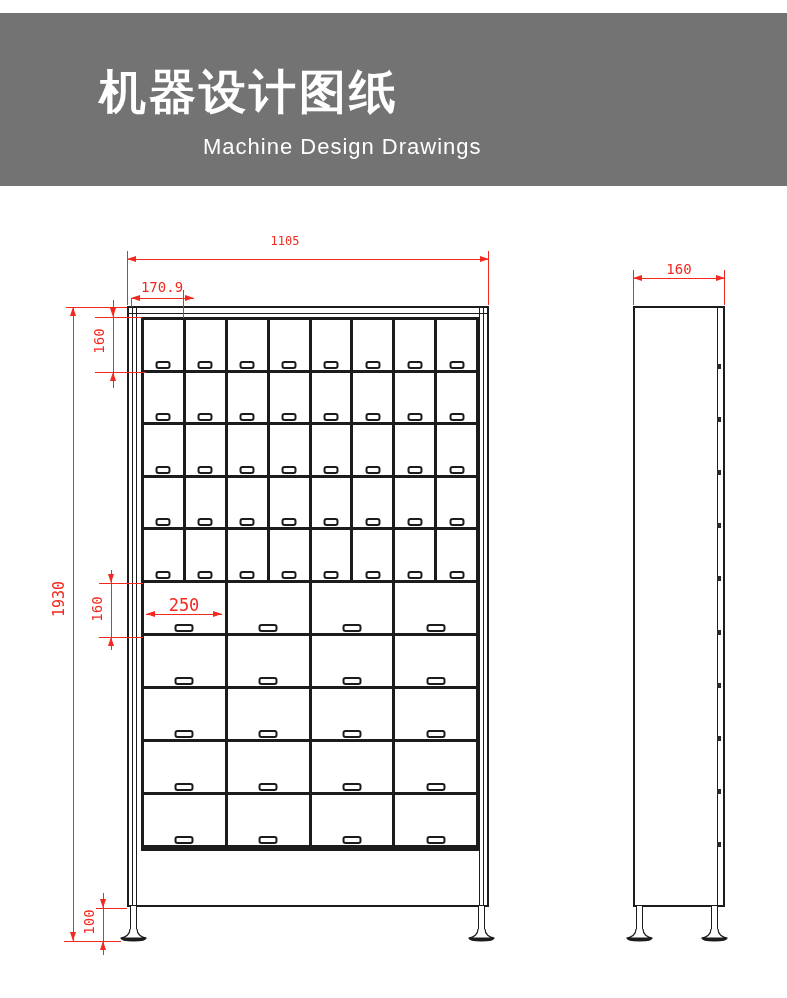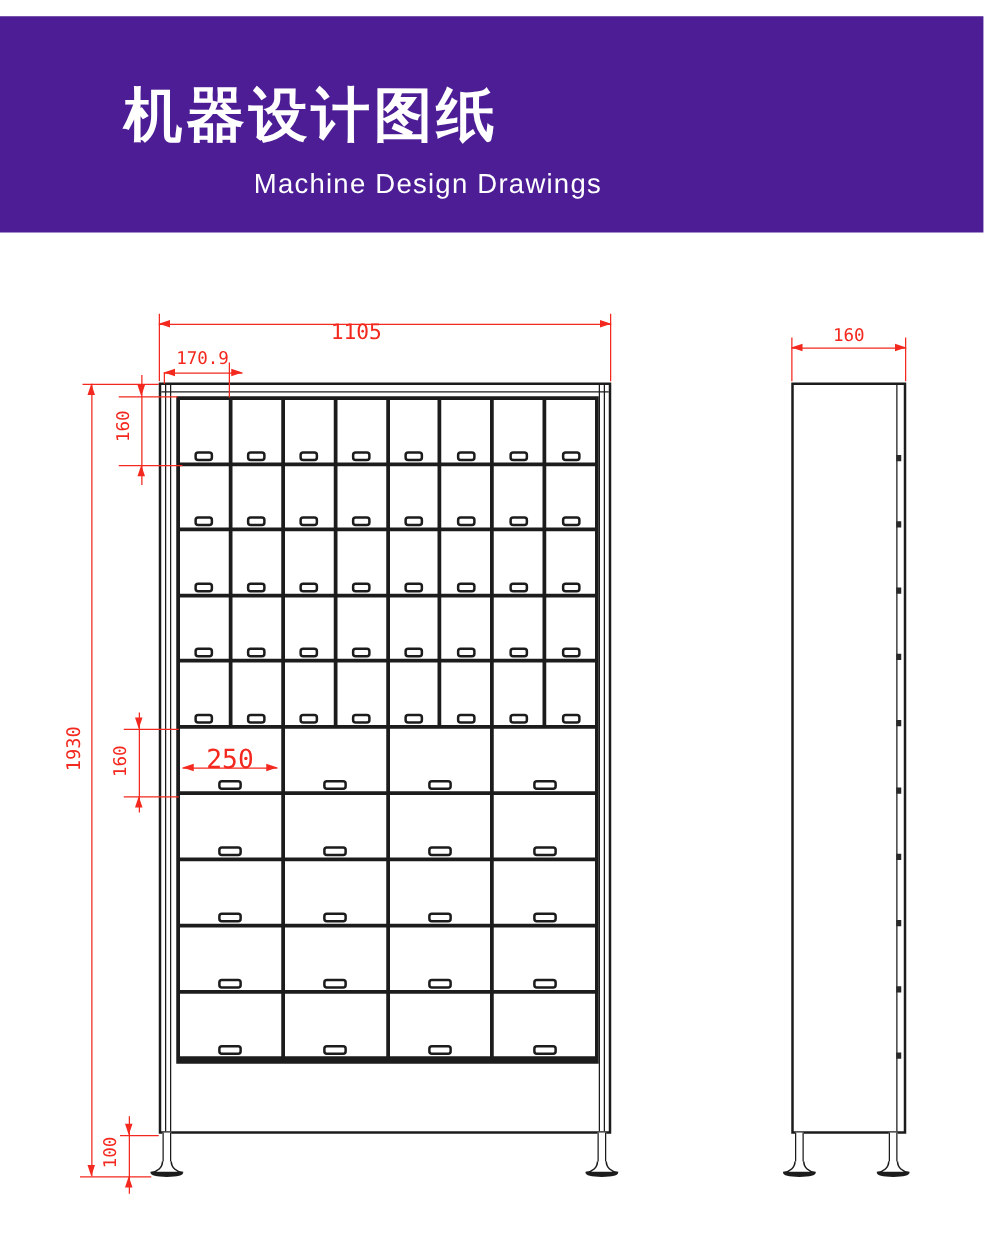--- a/index.html
+++ b/index.html
@@ -1,20 +1,20 @@
 <!DOCTYPE html>
 <html><head>
 <meta charset="utf-8">
 <style>
   html,body{margin:0;padding:0;background:#ffffff;}
   #page{position:relative;width:787px;height:998px;background:#ffffff;overflow:hidden;
         font-family:"Liberation Sans", sans-serif;}
 
   
-  #banner{position:absolute;left:0;top:13px;width:787px;height:173px;background:#4c1d95;text-align:right;}
+  #banner{position:absolute;left:0;top:13px;width:787px;height:173px;background:#737373;text-align:right;}
   #title-zh{position:absolute;left:99px;top:48px;color:#ffffff;font-size:47px;font-weight:bold;
             letter-spacing:3px;font-family:"Liberation Sans", sans-serif;}
   #title-en{position:absolute;left:203px;top:121px;color:#ffffff;font-size:22px;font-weight:400;
             letter-spacing:1px;}
   .dim-h{position:absolute;height:1px;background:#f3281e;}
   .dim-v{position:absolute;width:1px;background:#f3281e;}
   .arr{position:absolute;width:0;height:0;}
   .arr.l{border-top:3px solid transparent;border-bottom:3px solid transparent;border-right:9px solid #f3281e;}
   .arr.r{border-top:3px solid transparent;border-bottom:3px solid transparent;border-left:9px solid #f3281e;}
   .arr.u{border-left:3px solid transparent;border-right:3px solid transparent;border-bottom:9px solid #f3281e;}
@@ -293,21 +293,21 @@
     <path d="M11 0 C11 5 7 8.5 1.5 9 L27.5 9 C22 8.5 18 5 18 0" fill="#ffffff" stroke="#1c1c1c" stroke-width="1.2"></path>
     <path d="M1.5 9 H27.5 Q27.5 12.5 14.5 12.5 Q1.5 12.5 1.5 9 Z" fill="#1c1c1c"></path>
   </svg>
 
   <div>
     <div class="dim-h" style="left:127px;top:259px;width:362px;"></div>
     <div class="arr l" style="left:127px;top:256px;"></div>
     <div class="arr r" style="left:480px;top:256px;"></div>
     <div class="dim-v" style="left:127px;top:251px;height:54px;"></div>
     <div class="dim-v" style="left:488px;top:251px;height:54px;"></div>
-    <div class="dim-label ctr" style="left:285px;top:256px;font-size:17px;">1105</div>
+    <div class="dim-label ctr" style="left:285px;top:234px;font-size:12px;">1105</div>
   </div>
 
   <div>
     <div class="dim-h" style="left:131px;top:298px;width:63px;"></div>
     <div class="arr l" style="left:131px;top:295px;"></div>
     <div class="arr r" style="left:185px;top:295px;"></div>
     <div class="dim-v" style="left:131px;top:298px;height:9px;"></div>
     <div class="dim-v" style="left:183px;top:290px;height:28px;"></div>
     <div class="dim-label ctr" style="left:162px;top:279px;">170.9</div>
   </div>
@@ -345,21 +345,21 @@
     <div class="arr u" style="left:108px;top:637px;"></div>
     <div class="dim-h" style="left:99px;top:583px;width:44px;"></div>
     <div class="dim-h" style="left:99px;top:637px;width:44px;"></div>
     <div class="dim-label rot" style="left:80px;top:601px;">160</div>
   </div>
 
   <div>
     <div class="dim-h" style="left:146px;top:614px;width:76px;"></div>
     <div class="arr l" style="left:146px;top:611px;"></div>
     <div class="arr r" style="left:213px;top:611px;"></div>
-    <div class="dim-label ctr" style="left:184px;top:595px;font-size:21px;">250</div>
+    <div class="dim-label ctr" style="left:184px;top:595px;font-size:17px;">250</div>
   </div>
 
   <div>
     <div class="dim-v" style="left:103px;top:893px;height:62px;"></div>
     <div class="arr d" style="left:100px;top:899px;"></div>
     <div class="arr u" style="left:100px;top:941px;"></div>
     <div class="dim-h" style="left:96px;top:908px;width:31px;"></div>
     <div class="dim-label rot" style="left:72px;top:914px;">100</div>
   </div>
 

